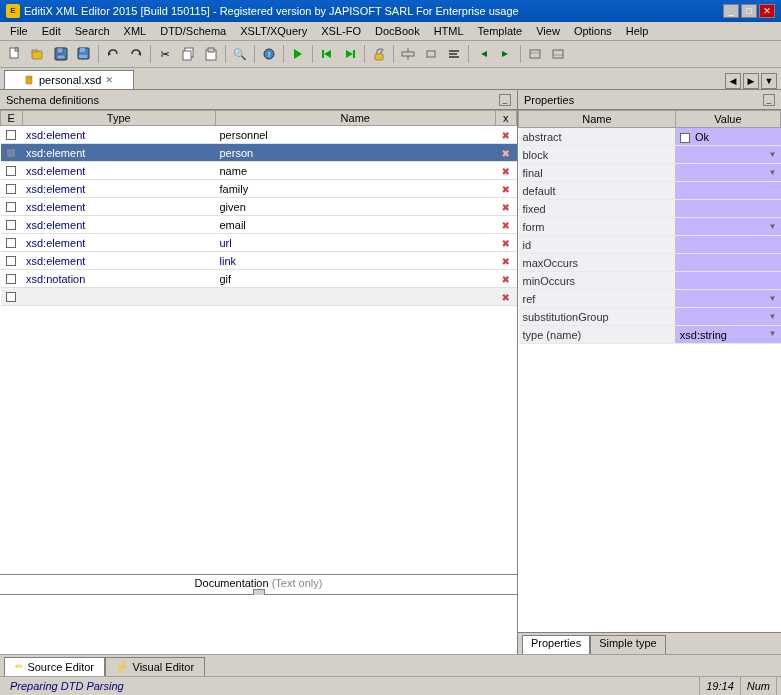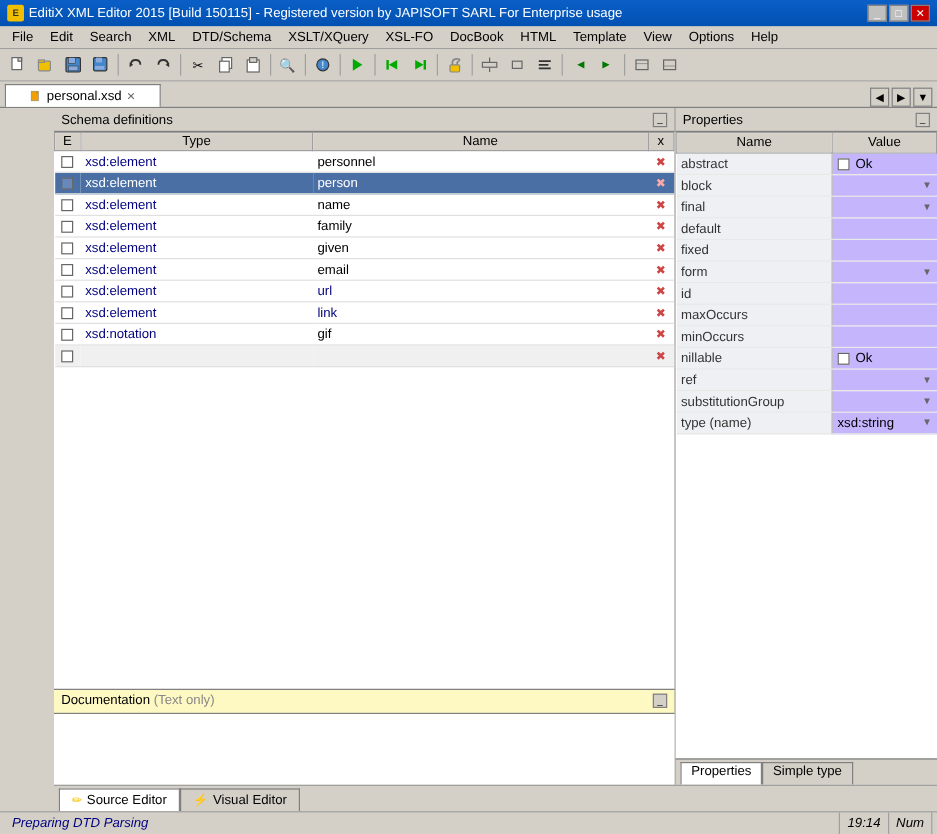--- a/index.html
+++ b/index.html
@@ -290,22 +290,23 @@
     .props-tab.active { background: white; }
 
     
     .doc-panel {
       border-top: 1px solid #808080;
       height: 80px;
       display: flex;
       flex-direction: column;
     }
     .doc-panel .panel-header {
-      background: #fef9c3;
+      background: #ffffff;
       border-bottom: 1px solid #808080;
+      flex-direction: column;
     }
     .doc-content {
       flex: 1;
       background: white;
     }
 
     
     .bottom-tabs {
       height: 22px;
       background: #d4d0c8;
@@ -369,21 +370,20 @@
     .right-column {
       flex: 1;
       display: flex;
       flex-direction: column;
     }
 
     .content-area {
       display: flex;
       flex-direction: column;
       height: calc(695px - 22px - 20px - 28px - 22px);
-      padding-left: 45px;
     }
   </style>
 </head>
 <body>
 
 <div style="width:781px; height:695px; display:flex; flex-direction:column; overflow:hidden;">
 
   <div class="title-bar">
     <div class="title-bar-left">
       <div class="title-bar-icon">E</div>
@@ -766,27 +766,20 @@
               <tr>
                 <td>maxOccurs</td>
                 <td></td>
               </tr>
 
               <tr>
                 <td>minOccurs</td>
                 <td></td>
               </tr>
 
-              <tr>
-                <td>nillable</td>
-                <td>
-                  <span class="prop-checkbox"></span>
-                  <span>Ok</span>
-                </td>
-              </tr>
 
               <tr>
                 <td>ref</td>
                 <td>
                   <span class="prop-dropdown">▼</span>
                 </td>
               </tr>
 
               <tr>
                 <td>substitutionGroup</td>

